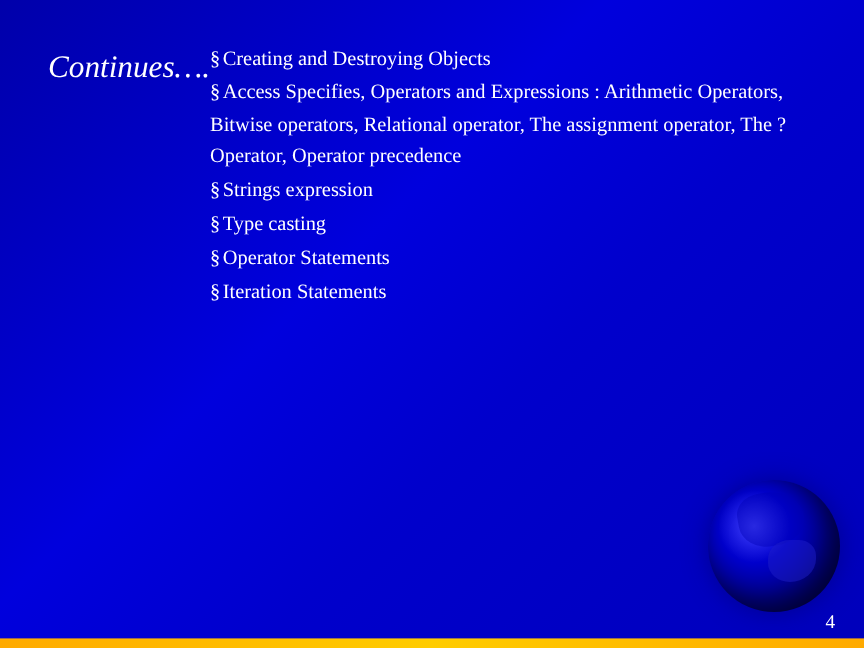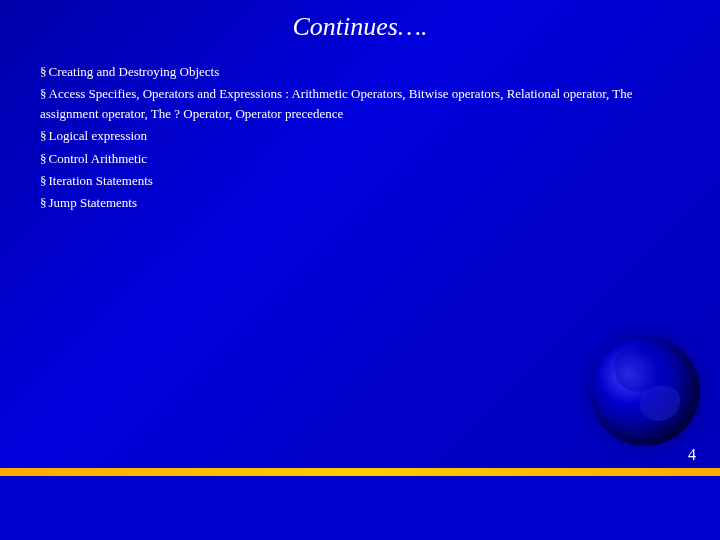--- a/index.html
+++ b/index.html
@@ -12,26 +12,25 @@
       width: 720px;
       height: 540px;
       overflow: hidden;
       background-color: #0000cc;
       font-family: 'Times New Roman', Times, serif;
       position: relative;
     }
 
     .slide {
       width: 720px;
-      height: 476px;
+      height: 540px;
       background: linear-gradient(135deg, #0000aa 0%, #0000dd 40%, #0000cc 60%, #0000bb 100%);
       position: relative;
       display: flex;
-      flex-direction: column;
-      padding: 7px 40px 40px 40px;
+      padding: 36px 40px 40px 40px;
     }
 
     .title {
       text-align: center;
       color: #ffffff;
       font-size: 26px;
       font-weight: normal;
       margin-bottom: 20px;
       margin-top: 5px;
       font-style: italic;
@@ -39,21 +38,21 @@
 
     .content {
       flex: 1;
       display: flex;
       flex-direction: column;
       justify-content: flex-start;
     }
 
     .bullet-item {
       color: #ffffff;
-      font-size: 13px;
+      font-size: 17px;
       line-height: 1.55;
       margin-bottom: 2px;
     }
 
     .bullet-item::before {
       content: '§';
       margin-right: 2px;
     }
 
     .page-number {
@@ -111,24 +110,24 @@
 </head>
 <body>
 
 <div class="slide">
   <div class="title">Continues….</div>
 
   <div class="content">
 
   <div class="bullet-item">Creating and Destroying Objects</div>
       <div class="bullet-item">Access Specifies, Operators and Expressions : Arithmetic Operators, Bitwise operators, Relational operator, The assignment operator, The ? Operator, Operator precedence</div>
-      <div class="bullet-item">Logical expression</div>
-      <div class="bullet-item">Control Arithmetic</div>
+      <div class="bullet-item">Strings expression</div>
+      <div class="bullet-item">Type casting</div>
+      <div class="bullet-item">Operator Statements</div>
       <div class="bullet-item">Iteration Statements</div>
-      <div class="bullet-item">Jump Statements</div>
     </div>
 
   <div class="globe"></div>
 
   <div class="page-number">4</div>
 
   <div class="bottom-bar"></div>
 </div>
 
 </body></html>

